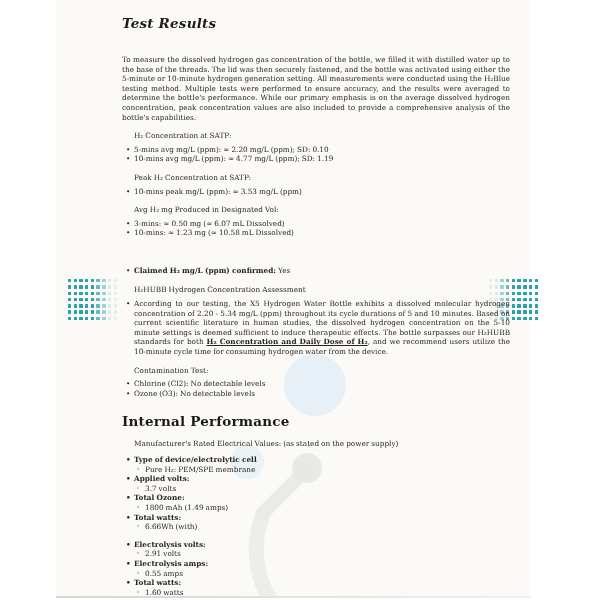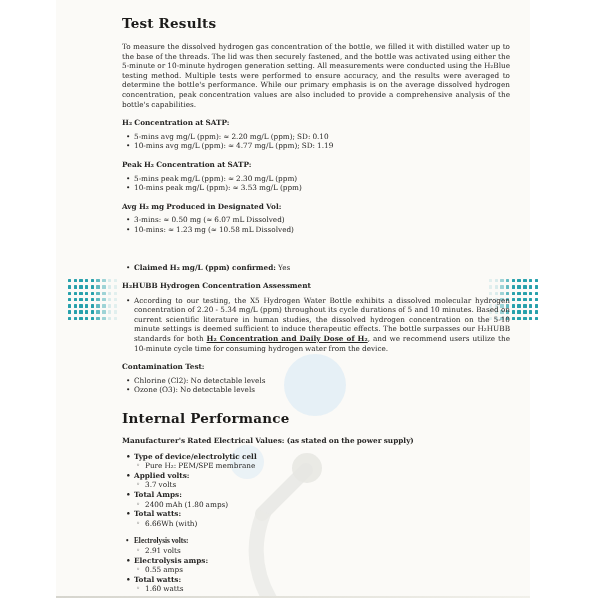--- a/index.html
+++ b/index.html
@@ -28,40 +28,40 @@
   .dots.right{left:433px;top:279px;}
   .dot{width:3.4px;height:3.4px;border-radius:0.5px;}
   .content{
     position:absolute;left:66px;top:0;width:388px;
     color:#262524;
   }
   h1{
     font-size:13.5px;line-height:16px;font-weight:bold;margin:0;
     color:#1c1b1a;letter-spacing:0.2px;
   }
-  .h1-first{margin-top:15px;}
+  .h1-first{margin-top:15px;font-style:italic;}
   .h1-second{margin-top:15px;}
   p,.li1,.li2{
     font-size:7.3px;line-height:9.6px;margin:0;
     word-spacing:-0.3px;
   }
   .just{text-align:justify;}
-  .intro{margin-top:11px;}
-  .label{font-weight:bold;margin-top:9px;}
+  .intro{margin-top:24px;}
+  .label{font-weight:normal;margin-top:9px;margin-left:12px;}
   .label-lg-gap{margin-top:10px;}
   .list{margin-top:4px;}
   .li1{position:relative;padding-left:12px;}
   .li1::before{content:"\2022";position:absolute;left:4px;top:0;}
   .li2{position:relative;padding-left:23px;}
   .li2::before{content:"\25E6";position:absolute;left:14px;top:0;font-size:7px;}
   .b{font-weight:bold;}
   .u{text-decoration:underline;}
   .claimed{margin-top:28px;}
   .assess{margin-top:5px;}
-  .spec-gap{margin-top:8px;font-family:Liberation Serif, serif;}
+  .spec-gap{margin-top:8px;}
   .specs{margin-top:6px;}
 </style>
 </head>
 <body>
 
 <div class="canvas">
   <div class="page">
 
     <svg class="watermark" width="474" height="598" viewBox="0 0 474 598" xmlns="http://www.w3.org/2000/svg">
       <circle cx="259" cy="385" r="31" opacity="0.6" fill="#d9eaf5"></circle>
@@ -209,21 +209,20 @@
       <p class="intro just">To measure the dissolved hydrogen gas concentration of the bottle, we filled it with distilled water up to the base of the threads. The lid was then securely fastened, and the bottle was activated using either the 5-minute or 10-minute hydrogen generation setting. All measurements were conducted using the H₂Blue testing method. Multiple tests were performed to ensure accuracy, and the results were averaged to determine the bottle's performance. While our primary emphasis is on the average dissolved hydrogen concentration, peak concentration values are also included to provide a comprehensive analysis of the bottle's capabilities.</p>
 
       <p class="label">H₂ Concentration at SATP:</p>
       <div class="list">
         <div class="li1">5-mins avg mg/L (ppm): ≈ 2.20 mg/L (ppm); SD: 0.10</div>
         <div class="li1">10-mins avg mg/L (ppm): ≈ 4.77 mg/L (ppm); SD: 1.19</div>
       </div>
 
       <p class="label">Peak H₂ Concentration at SATP:</p>
       <div class="list">
-        <div class="li1">5-mins peak mg/L (ppm): ≈ 2.30 mg/L (ppm)</div>
         <div class="li1">10-mins peak mg/L (ppm): ≈ 3.53 mg/L (ppm)</div>
       </div>
 
       <p class="label">Avg H₂ mg Produced in Designated Vol:</p>
       <div class="list">
         <div class="li1">3-mins: ≈ 0.50 mg (≈ 6.07 mL Dissolved)</div>
         <div class="li1">10-mins: ≈ 1.23 mg (≈ 10.58 mL Dissolved)</div>
       </div>
 
       <div class="claimed">
@@ -250,22 +249,22 @@
 
       <p class="label label-lg-gap">Manufacturer's Rated Electrical Values: (as stated on the power supply)</p>
 
       <div class="specs">
         <div class="li1 b">Type of device/electrolytic cell</div>
         <div class="li2">Pure H₂: PEM/SPE membrane</div>
 
         <div class="li1 b">Applied volts:</div>
         <div class="li2">3.7 volts</div>
 
-        <div class="li1 b">Total Amps:</div>
-        <div class="li2">2400 mAh (1.80 amps)</div>
+        <div class="li1 b">Total Ozone:</div>
+        <div class="li2">1800 mAh (1.49 amps)</div>
 
         <div class="li1 b">Total watts:</div>
         <div class="li2">6.66Wh (with)</div>
 
         <div class="li1 b spec-gap">Electrolysis volts:</div>
         <div class="li2">2.91 volts</div>
 
         <div class="li1 b">Electrolysis amps:</div>
         <div class="li2">0.55 amps</div>
 

